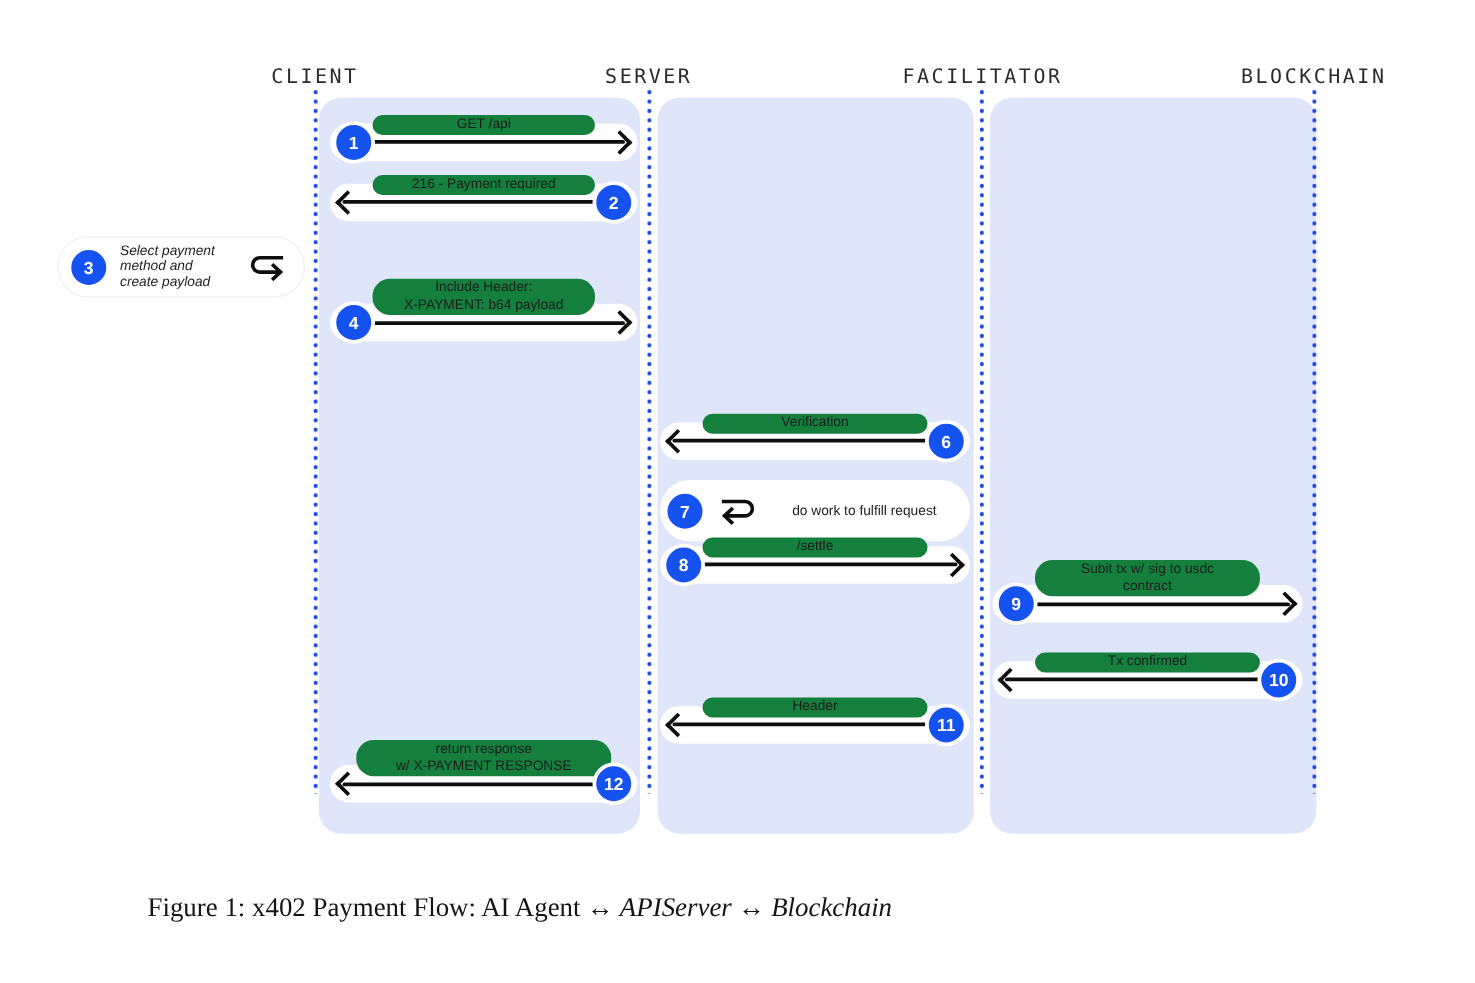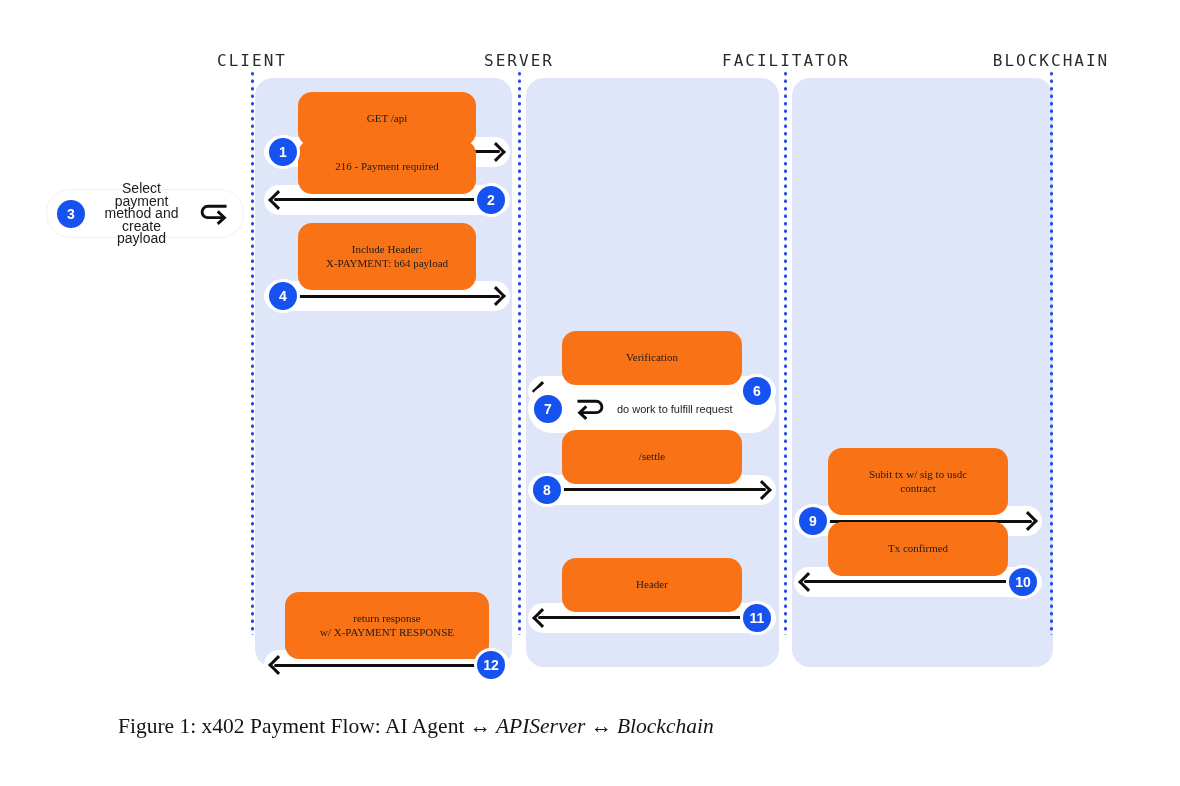--- a/index.html
+++ b/index.html
@@ -16,23 +16,23 @@
     background-image: radial-gradient(circle, #1c46e8 1.3px, rgba(28,70,232,0.28) 1.8px, rgba(0,0,0,0) 2.1px);
     background-size:3px 7.5px; background-repeat:repeat-y;
   }
   .actor {
     position:absolute; top:51px; width:220px; text-align:center;
     font-family:"DejaVu Sans Mono", monospace; font-size:16px;
     letter-spacing:2px; color:#2b2b2b; font-weight:500;
   }
   .msg { position:absolute; }
   .label {
-    position:relative; z-index:1; background:#f97316; border-radius:14px;
-    margin:0 auto; width:calc(100% - 72px); padding:20px 2px;
-    text-align:center; font-size:11px; line-height:13.5px; color:#1c1c1c;font-family:Liberation Serif, serif;
+    position:relative; z-index:1; background:#15803d; border-radius:14px;
+    margin:0 auto; width:calc(100% - 72px); padding:1px 2px;
+    text-align:center; font-size:11px; line-height:13.5px; color:#1c1c1c;
   }
   .arrow-row {
     position:relative; background:#ffffff; border-radius:15px;
     height:30px; margin-top:-9px;
   }
   .aline {
     position:absolute; top:50%; margin-top:-1.5px; height:3px;
     background:#0e0e0e; border-radius:2px;
   }
   .aline.right { left:20px; right:10px; }
@@ -57,29 +57,29 @@
   }
   .num.at-left { left:2px; }
   .num.at-right { right:2px; }
   .sidepill {
     position:absolute; background:#ffffff; border:1px solid #eef0f7;
     border-radius:24px; display:flex; align-items:center; gap:8px;
     padding:4px 12px 4px 7px; box-sizing:border-box;
   }
   .sidepill .num, .looppill .num { position:static; transform:none; flex:0 0 auto; }
   .sidetext {
-    font-size:14px; line-height:12.5px; text-align:center; color:#1c1c1c; flex:1;
+    font-size:11px; line-height:12.5px; text-align:left; color:#1c1c1c; flex:1;font-style:italic;
   }
   .loop-icon { flex:0 0 auto; display:block; }
   .looppill {
     position:absolute; background:#ffffff; border-radius:24px;
     display:flex; align-items:center; gap:8px; padding:0 10px 0 3px;
     box-sizing:border-box;
   }
-  .looptext { flex:1; text-align:left; font-size:11px; color:#1c1c1c; }
+  .looptext { flex:1; text-align:center; font-size:11px; color:#1c1c1c; }
   .caption {
     position:absolute; left:118px; top:714px;
     font-family:"Liberation Serif", serif; font-size:21.5px; color:#141414;
     white-space:nowrap;
   }
   .caption .math { font-style:italic; }
   .caption .rel { padding:0 5px; }
 </style>
 </head>
 <body>

